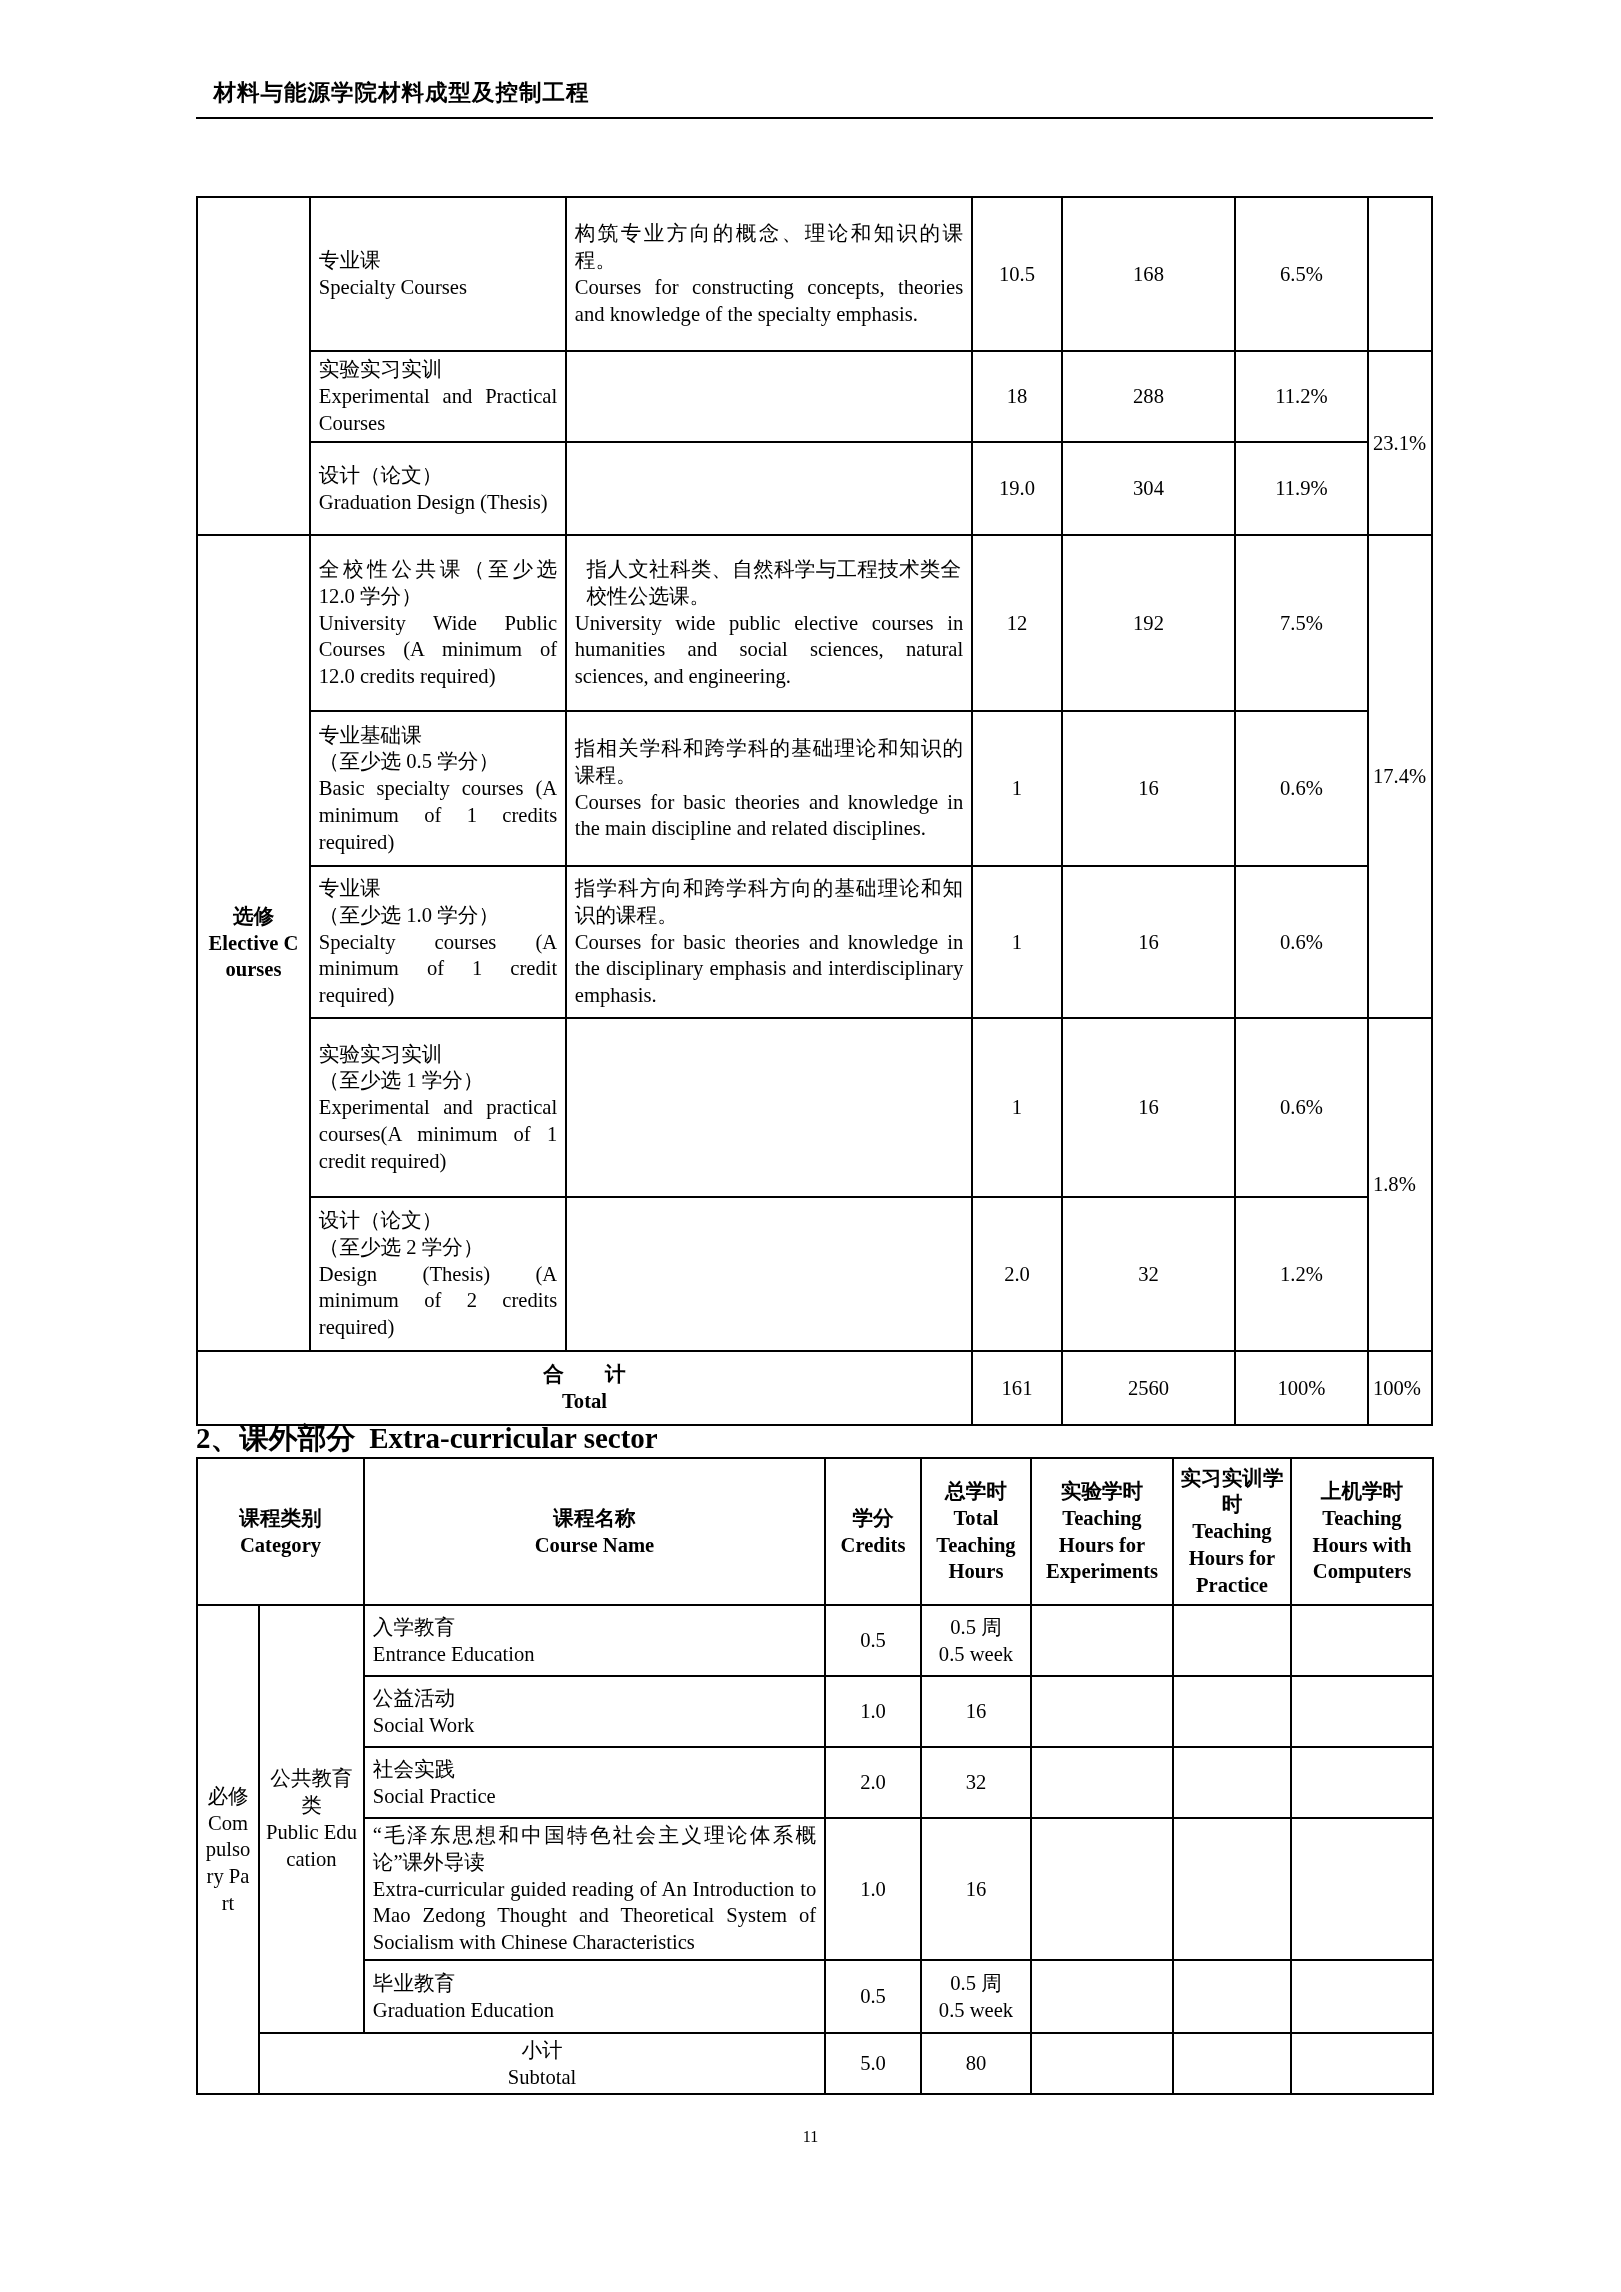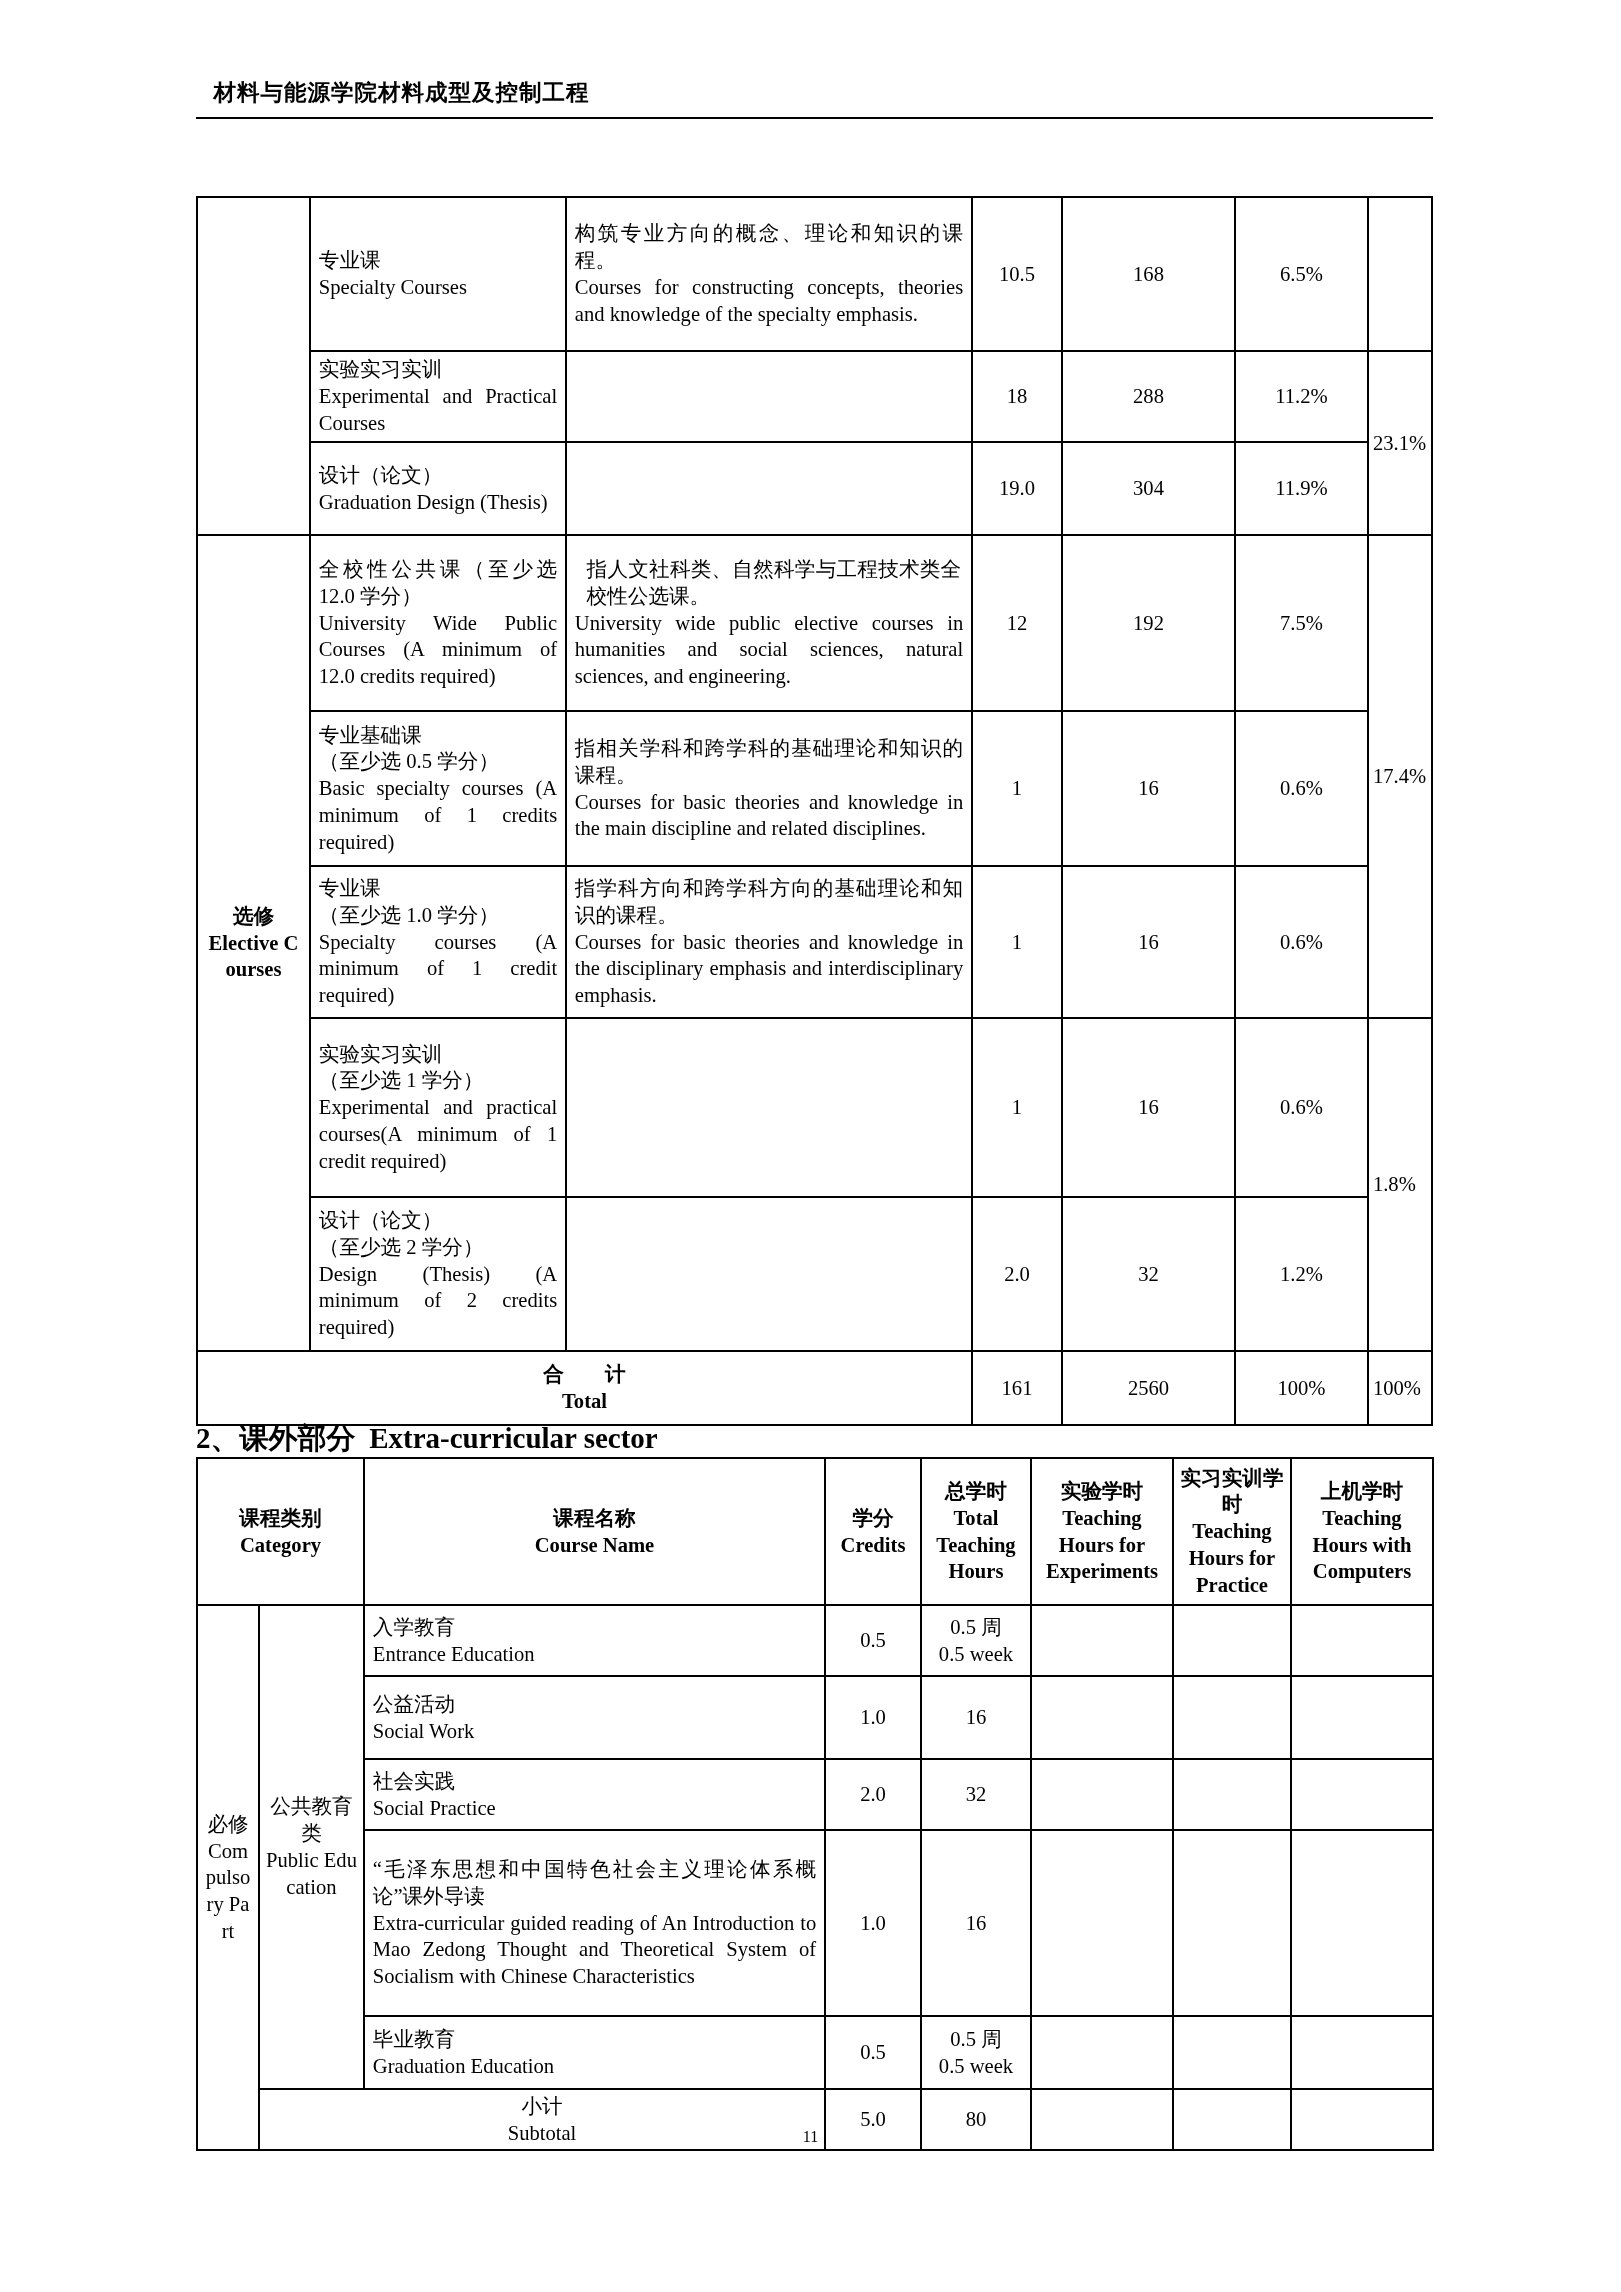--- a/index.html
+++ b/index.html
@@ -42,22 +42,22 @@
   .group-cell .zh, .group-cell .en { text-align: center; }
   .bold { font-weight: bold; }
   .zh-pad { padding-left: 11.8px; padding-right: 2px; }
   .center-cell { text-align: center; }
   .center-cell .zh, .center-cell .en { text-align: center; }
   
   .t1r1 { height: 154px; } .t1r2 { height: 91px; }  .t1r3 { height: 93px; }
   .t1r4 { height: 176px; } .t1r5 { height: 155px; } .t1r6 { height: 152px; }
   .t1r7 { height: 179px; } .t1r8 { height: 154px; } .t1r9 { height: 74px; }
   
-  .t2h  { height: 147px; } .t2r1 { height: 71px; } .t2r2 { height: 83px; margin-top: 7px; }
-  .t2r3 { height: 71px; }  .t2r4 { height: 186px; } .t2r5 { height: 73px; }
+  .t2h  { height: 147px; } .t2r1 { height: 71px; } .t2r2 { height: 71px; margin-top: 7px; }
+  .t2r3 { height: 71px; }  .t2r4 { height: 142px; } .t2r5 { height: 73px; }
   .t2r6 { height: 57px; border-radius: 22px; }
   .t2 .head td {
     font-weight: bold; text-align: center; padding: 2.9px 3.9px;
     vertical-align: middle;
   }
   .t2 .head .zh, .t2 .head .en { text-align: center; }
   .section-heading {
     position: absolute; left: 196px; top: 1420px;
     font-size: 29px; font-weight: bold;
   }

